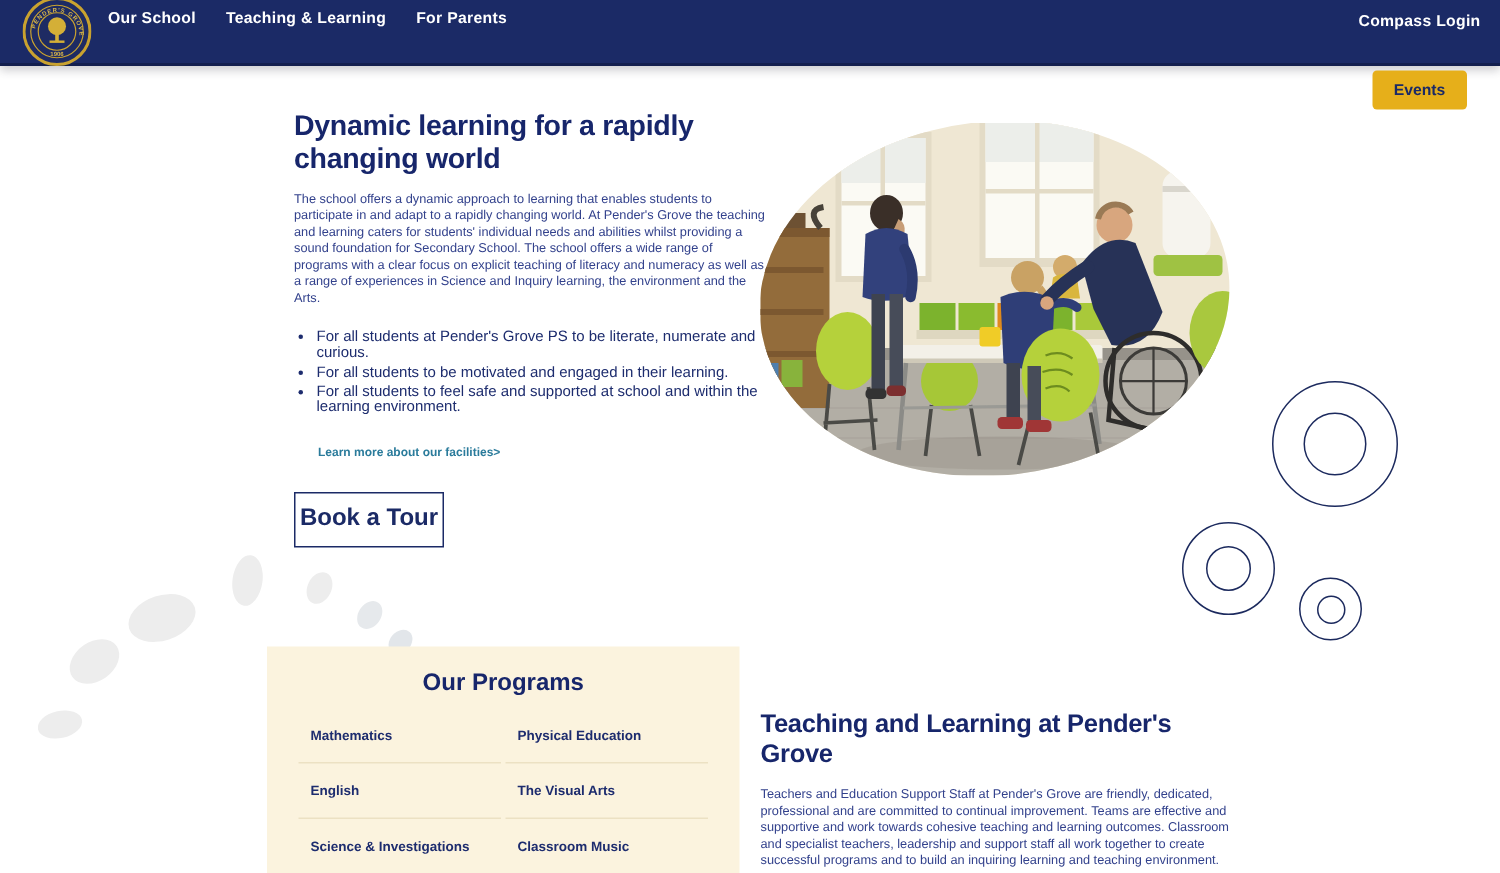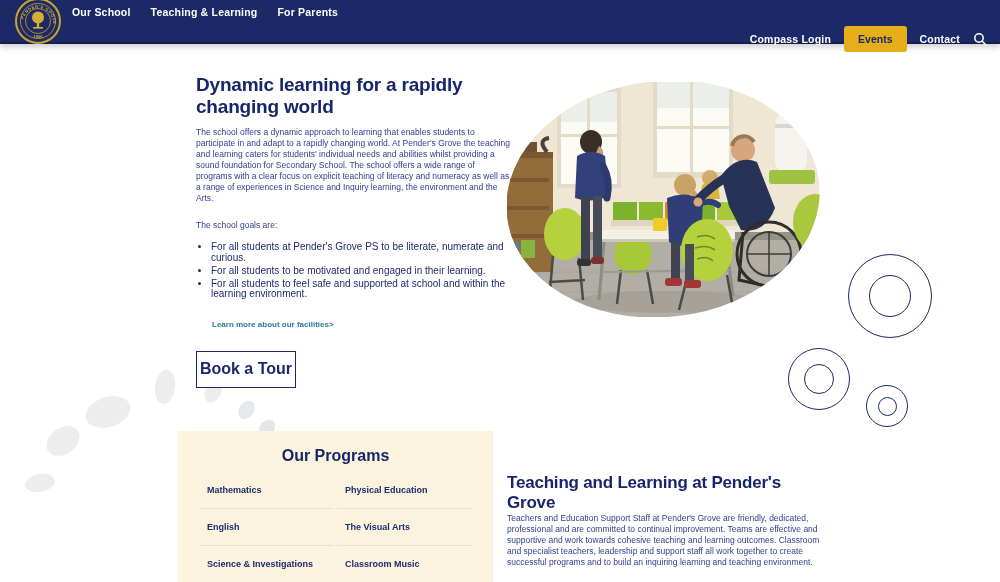--- a/index.html
+++ b/index.html
@@ -10,21 +10,21 @@
   
   .navbar {
     position: absolute; left: 0; top: 0; width: 1000px; height: 44px;
     background: #1b2a66; z-index: 30;
     border-bottom: 2px solid #131f4e;
     box-shadow: 0 3px 6px rgba(60,60,70,0.25);
   }
   .logo-wrap { position: absolute; left: 15px; top: -2px; width: 46px; height: 46px; cursor: pointer; }
   .nav-left { position: absolute; left: 72px; top: 0; height: 24px; display: flex; align-items: center; gap: 20px; }
   .nav-link { color: #ffffff; font-size: 10.5px; font-weight: bold; text-decoration: none; letter-spacing: 0.2px; cursor: pointer; }
-  .nav-right { position: absolute; right: 13px; top: 18px; height: 42px; display: flex; align-items: center; gap: 13px; }
+  .nav-right { position: absolute; right: 13px; top: 8px; height: 42px; display: flex; align-items: center; gap: 27px; flex-direction: column; }
   .events-btn {
     background: #e6af1a; color: #1b2a66; font-size: 10.5px; font-weight: bold;
     padding: 7px 14px; border-radius: 3px; border: none; cursor: pointer;
     font-family: "Liberation Sans", sans-serif;
   }
   .search-btn { display: flex; align-items: center; cursor: pointer; }
 
   
   .hero-left { position: absolute; left: 174px; top: 74px; width: 316px; z-index: 5; margin-left: 22px; }
   .hero-title { font-size: 19px; font-weight: bold; color: #17266b; letter-spacing: -0.2px; margin-bottom: 9px; }
@@ -71,21 +71,21 @@
   .prog-grid { display: flex; justify-content: center; gap: 3px; padding: 0 17px; }
   .prog-col { width: 135px; }
   .prog-item {
     display: block; padding: 13px 0 13px 8px; border-bottom: 1px solid #ece1c3;
     font-size: 9px; font-weight: bold; color: #1d2c6e; text-decoration: none; cursor: pointer;
   }
   .prog-item.last { border-bottom: none; }
 
   
   .teaching { position: absolute; left: 507px; top: 473px; width: 320px; z-index: 6; }
-  .teaching-title { font-size: 17px; font-weight: bold; color: #17266b; letter-spacing: -0.2px; }
+  .teaching-title { font-size: 17px; font-weight: bold; color: #17266b; letter-spacing: -0.2px; margin-bottom: 11px; }
   .teaching-para { margin-bottom: 14px; }
 </style>
 </head>
 <body>
 
 <div class="page">
 
   <header class="navbar">
     <div class="logo-wrap">
       <svg width="46" height="46" viewBox="0 0 46 46">
@@ -120,21 +120,20 @@
           <circle cx="6" cy="6" r="4.2" fill="none" stroke="#ffffff" stroke-width="1.5"></circle>
           <line x1="9.2" y1="9.2" x2="12.5" y2="12.5" stroke="#ffffff" stroke-width="1.5" stroke-linecap="round"></line>
         </svg>
       </span>
     </div>
   </header>
 
   <section class="hero-left">
     <h1 class="hero-title">Dynamic learning for a rapidly changing world</h1>
     <p class="body-text hero-para">The school offers a dynamic approach to learning that enables students to participate in and adapt to a rapidly changing world. At Pender's Grove the teaching and learning caters for students' individual needs and abilities whilst providing a sound foundation for Secondary School. The school offers a wide range of programs with a clear focus on explicit teaching of literacy and numeracy as well as a range of experiences in Science and Inquiry learning, the environment and the Arts.</p>
-    <p class="body-text goals-intro">The school goals are:</p>
     <ul class="goals-list">
       <li>For all students at Pender's Grove PS to be literate, numerate and curious.</li>
       <li>For all students to be motivated and engaged in their learning.</li>
       <li>For all students to feel safe and supported at school and within the learning environment.</li>
     </ul>
     <a class="text-link facilities-link">Learn more about our facilities&gt;</a>
     <button class="tour-btn">Book a Tour</button>
   </section>
 
   <div class="photo">

